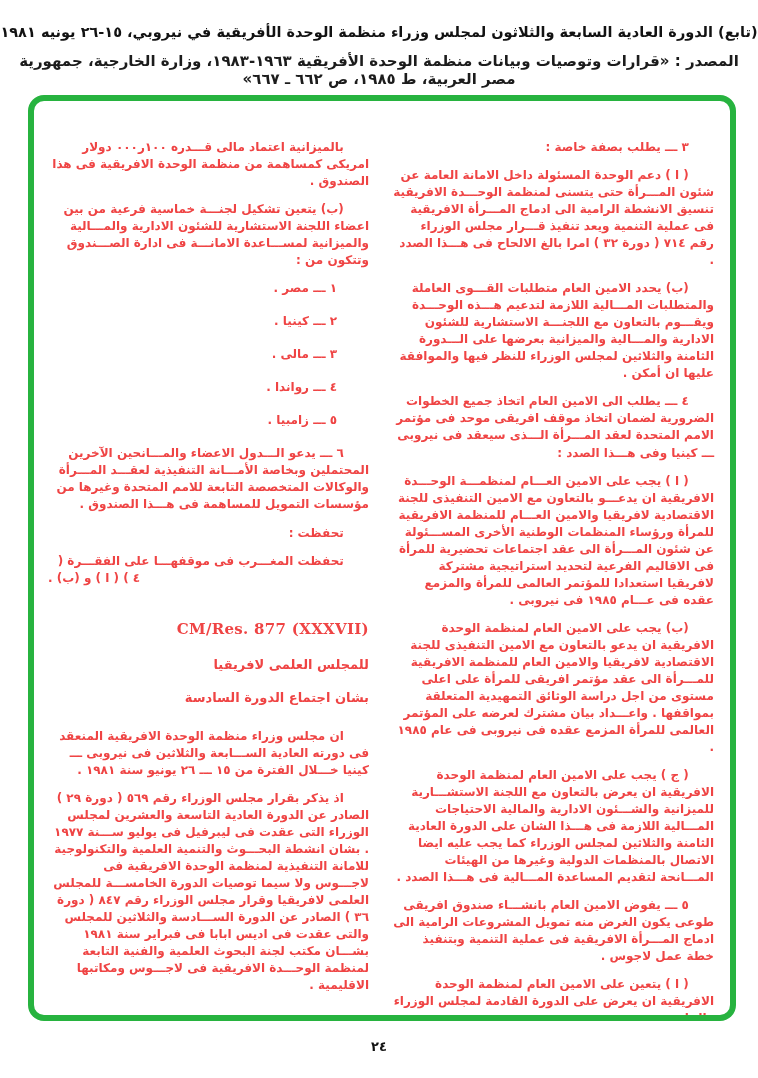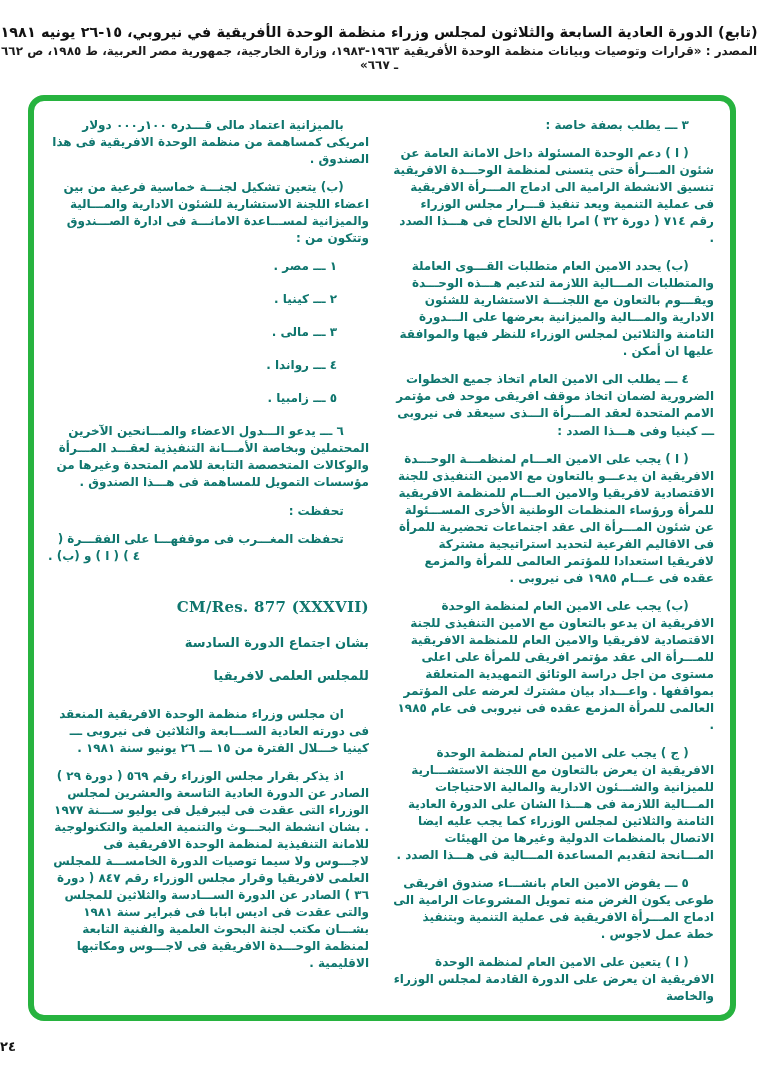--- a/index.html
+++ b/index.html
@@ -17,22 +17,22 @@
     text-align: center;
     direction: rtl;
   }
   .hdr1 {
     font-size: 14.5px;
     font-weight: 700;
     letter-spacing: 0.2px;
     color: #121212;
   }
   .hdr2 {
-    margin-top: 4px;
-    font-size: 12px;
+    margin-top: 12px;
+    font-size: 15px;
     font-weight: 700;
     color: #1c1c1c;
   }
   .green-box {
     position: absolute;
     left: 28px; top: 95px;
     width: 708px; height: 926px;
     border: 6px solid #27b33f;
     border-radius: 16px;
     padding: 16px 16px 8px 14px;
@@ -45,21 +45,22 @@
     gap: 24px;
     height: 100%;
   }
   .col {
     flex: 1 1 0;
     direction: rtl;
     text-align: justify;
     font-size: 12px;
     font-weight: 700;
     line-height: 1.42;
-    color: #0f766e;
+    color: #ef4444;
+    margin-top: 22px;
   }
   .col p { margin: 0 0 11px 0; text-indent: 2.1em; text-align: right; }
   .p-flush { text-indent: 0; }
   .members { margin: 2px 0 8px 0; padding-right: 32px; }
   .member {
     text-indent: 0 !important;
     margin: 0 0 16px 0 !important;
     font-size: 12px;
   }
   .note-label { text-indent: 0; margin-bottom: 6px; }
@@ -79,20 +80,21 @@
     text-indent: 0 !important;
     text-align: center;
     font-size: 13px;
     margin: 0 0 15px 0 !important;
   }
   .title-main { font-size: 14px; letter-spacing: 1px; }
   .page-number {
     position: absolute;
     left: 0; right: 0;
     bottom: 24px;
+    text-align: center;
     font-size: 13px;
     font-weight: 700;
     color: #111;
   }
 </style>
 </head>
 <body>
 
 <header class="page-header">
   <div class="hdr1">(تابع) الدورة العادية السابعة والثلاثون لمجلس وزراء منظمة الوحدة الأفريقية في نيروبي، ‪١٥-٢٦‬ يونيه ١٩٨١</div>
@@ -122,22 +124,22 @@
         <p class="member">٢ ـــ كينيا .</p>
         <p class="member">٣ ـــ مالى .</p>
         <p class="member">٤ ـــ رواندا .</p>
         <p class="member">٥ ـــ زامبيا .</p>
       </div>
       <p>٦ ـــ يدعو الـــدول الاعضاء والمـــانحين الآخرين المحتملين وبخاصة الأمـــانة التنفيذية لعقـــد المـــرأة والوكالات المتخصصة التابعة للامم المتحدة وغيرها من مؤسسات التمويل للمساهمة فى هـــذا الصندوق .</p>
       <p class="note-label">تحفظت :</p>
       <p class="note-text">تحفظت المغـــرب فى موقفهـــا على الفقـــرة ( ٤ ) ( ا ) و (ب) .</p>
       <p class="cmres">CM/Res. 877 (XXXVII)</p>
       <div class="titles">
+        <p class="title">للمجلس العلمى لافريقيا</p>
         <p class="title">بشان اجتماع الدورة السادسة</p>
-        <p class="title">للمجلس العلمى لافريقيا</p>
       </div>
       <p>ان مجلس وزراء منظمة الوحدة الافريقية المنعقد فى دورته العادية الســـابعة والثلاثين فى نيروبى ـــ كينيا خـــلال الفترة من ١٥ ـــ ٢٦ يونيو سنة ١٩٨١ .</p>
       <p>اذ يذكر بقرار مجلس الوزراء رقم ٥٦٩ ( دورة ٢٩ ) الصادر عن الدورة العادية التاسعة والعشرين لمجلس الوزراء التى عقدت فى ليبرفيل فى يوليو ســـنة ١٩٧٧ . بشان انشطة البحـــوث والتنمية العلمية والتكنولوجية للامانة التنفيذية لمنظمة الوحدة الافريقية فى لاجـــوس ولا سيما توصيات الدورة الخامســـة للمجلس العلمى لافريقيا وقرار مجلس الوزراء رقم ٨٤٧ ( دورة ٣٦ ) الصادر عن الدورة الســـادسة والثلاثين للمجلس والتى عقدت فى اديس ابابا فى فبراير سنة ١٩٨١ بشـــان مكتب لجنة البحوث العلمية والفنية التابعة لمنظمة الوحـــدة الافريقية فى لاجـــوس ومكاتبها الاقليمية .</p>
     </div>
 
   </div>
 </div>
 
 <div class="page-number">٢٤</div>
 

